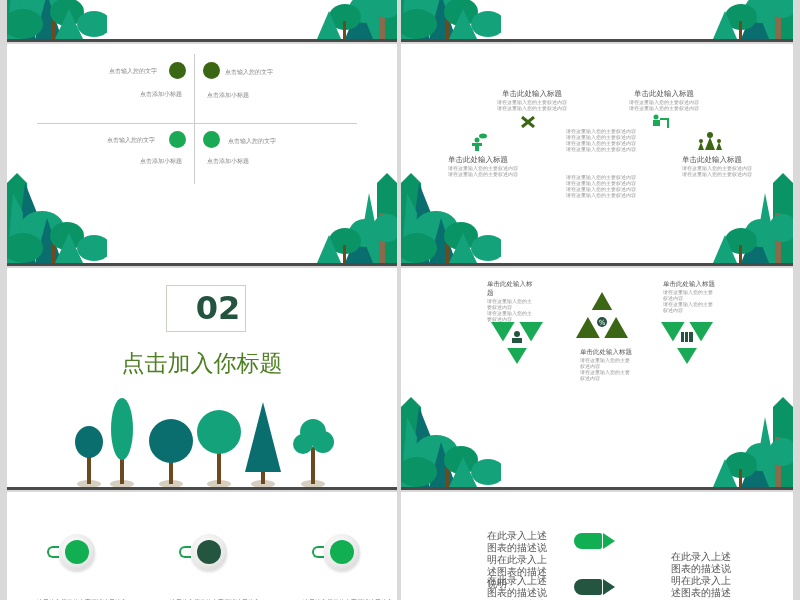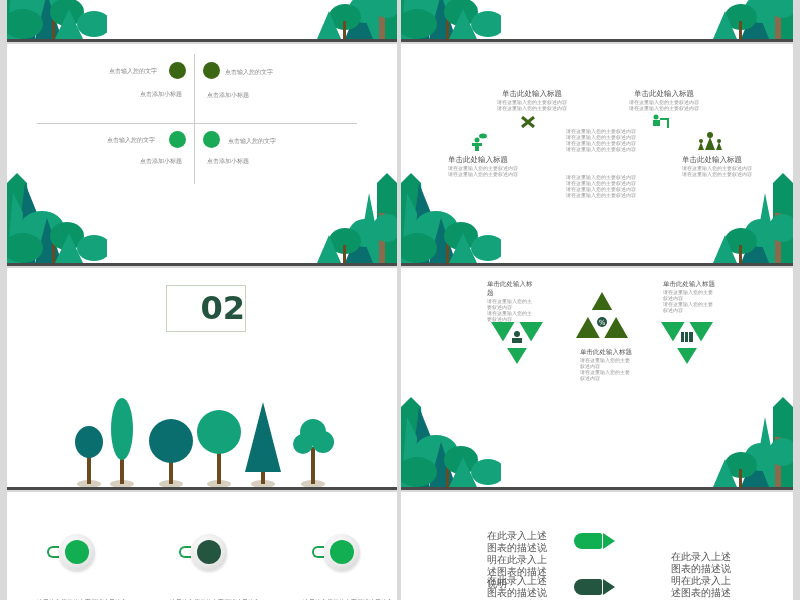--- a/index.html
+++ b/index.html
@@ -16,21 +16,21 @@
     .s8 { left: 401px; top: 492px; width: 392px; height: 120px; border-bottom: none; }
     .forest-l { position: absolute; left: 0; bottom: 0; width: 100px; height: 90px; }
     .forest-r { position: absolute; right: 0; bottom: 0; width: 80px; height: 90px; }
     .abs { position: absolute; }
     .tiny { font-size: 6px; color: #888; white-space: nowrap; }
     .tiny-g { font-size: 5px; color: #999; line-height: 6px; }
     .h-sm { font-size: 7.5px; color: #555; white-space: nowrap; }
     .dot { position: absolute; width: 17px; height: 17px; border-radius: 50%; }
     .axis-v { position: absolute; left: 187px; top: 10px; width: 1px; height: 130px; background: #ccc; }
     .axis-h { position: absolute; left: 30px; top: 79px; width: 320px; height: 1px; background: #ccc; }
-    .num-box { position: absolute; left: 159px; top: 17px; width: 80px; height: 47px; border: 1px solid #c7d2bf; font-family: "DejaVu Sans", sans-serif; font-weight: bold; font-size: 32px; color: #245440; text-align: right; line-height: 45px; padding-left: 24px; }
+    .num-box { position: absolute; left: 159px; top: 17px; width: 80px; height: 47px; border: 1px solid #c7d2bf; font-family: "DejaVu Sans", sans-serif; font-weight: bold; font-size: 32px; color: #245440; text-align: center; line-height: 45px; padding-left: 24px; }
     .s5-title { position: absolute; left: 0; width: 390px; top: 80px; text-align: center; font-size: 23px; color: #4e7f23; }
     .knob { position: absolute; width: 36px; height: 36px; border-radius: 50%; background: radial-gradient(circle at 40% 35%, #fff 0%, #e8e8e8 60%, #c9c9c9 100%); box-shadow: 0 2px 3px rgba(0,0,0,0.15); }
     .knob-inner { position: absolute; left: 6px; top: 6px; width: 24px; height: 24px; border-radius: 50%; }
     .hook { position: absolute; width: 12px; height: 12px; border: 2px solid #1aa24f; border-right: none; border-radius: 6px 0 0 6px; }
     .pill { position: absolute; width: 28px; height: 16px; border-radius: 8px 2px 2px 8px; }
     .arrow-tip { position: absolute; width: 0; height: 0; border-top: 8px solid transparent; border-bottom: 8px solid transparent; border-left: 12px solid; }
     .desc { font-size: 10px; color: #555; line-height: 12px; width: 62px; }
   </style>
 </head>
 <body>
@@ -176,20 +176,21 @@
     <svg class="forest-l" viewBox="0 0 100 90">
         <use href="#forestL"></use>
       </svg>
     <svg class="forest-r" viewBox="0 0 80 90">
         <use href="#forestR"></use>
       </svg>
   </div>
 
   <div class="slide s5">
     <div class="num-box">02</div>
+    <div class="s5-title">点击加入你标题</div>
     <svg class="abs" style="left:62px;top:124px" width="270" height="96" viewBox="0 0 270 96">
       <ellipse cx="20" cy="92" rx="12" ry="4" fill="#d6cfbf"></ellipse>
         <ellipse cx="53" cy="92" rx="12" ry="4" fill="#d6cfbf"></ellipse>
       <ellipse cx="102" cy="92" rx="12" ry="4" fill="#d6cfbf"></ellipse>
         <ellipse cx="150" cy="92" rx="12" ry="4" fill="#d6cfbf"></ellipse>
       <ellipse cx="194" cy="92" rx="12" ry="4" fill="#d6cfbf"></ellipse>
         <ellipse cx="244" cy="92" rx="12" ry="4" fill="#d6cfbf"></ellipse>
       <rect x="18" y="50" width="4" height="42" fill="#6b4a1f"></rect>
         <ellipse cx="20" cy="50" rx="14" ry="16" fill="#0b6e6e"></ellipse>
       <rect x="51" y="40" width="4" height="52" fill="#6b4a1f"></rect>

